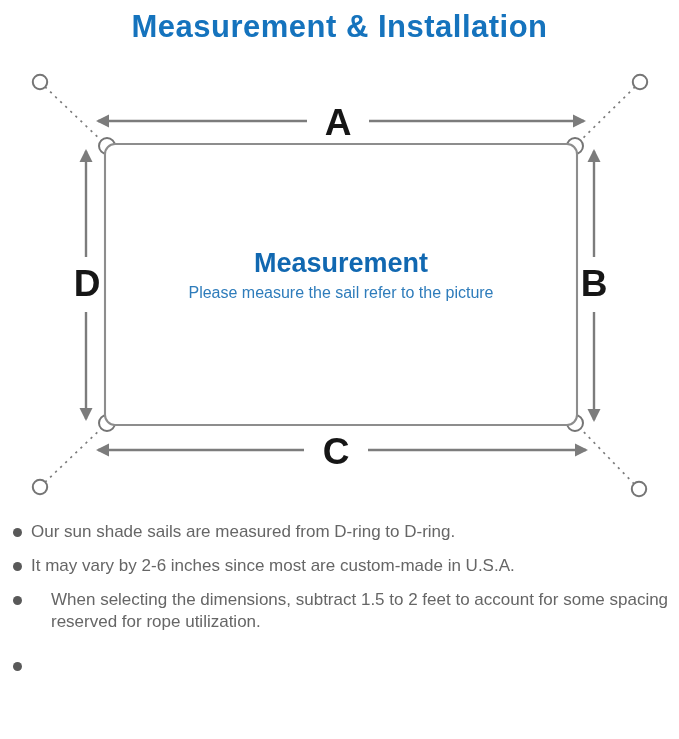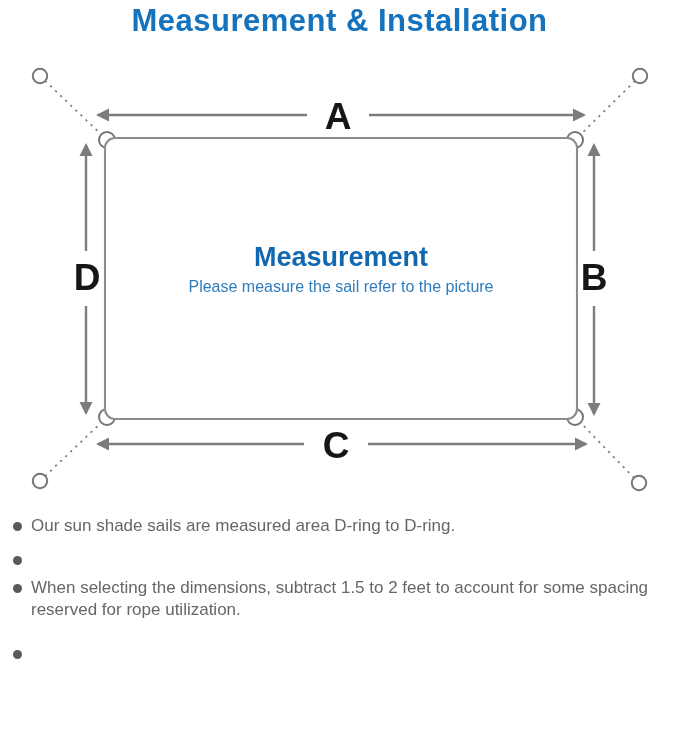--- a/index.html
+++ b/index.html
@@ -15,21 +15,21 @@
   }
   * { box-sizing: border-box; }
   html, body { margin: 0; padding: 0; background: #fff; }
   body {
     width: 679px; height: 739px; overflow: hidden;
     font-family: "Liberation Sans", sans-serif;
   }
   .page { width: 679px; height: 739px; background: #fff; }
 
   .title {
-    margin: 0; padding-top: 1px;
+    margin: 0; padding-top: 7px;
     text-align: center;
     font-size: 31px; line-height: 39px; font-weight: bold;
     color: var(--title_blue, #1573bd);
     letter-spacing: 0.5px;
   }
 
   .diagram { width: 679px; height: 455px; margin-top: 8px; }
   .diagram svg { display: block; }
 
   .rope-dash {
@@ -71,21 +71,21 @@
   .notes {
     list-style: none;
     margin: 0; padding: 12px 8px 0 11px;
   }
   .notes li {
     display: flex; align-items: flex-start;
     margin-bottom: 12px;
     color: var(--note_gray, #666);
     font-size: 17px; line-height: 22px;
   }
-  .notes li:nth-child(3) { margin-bottom: 22px; }
+  .notes li:nth-child(3) { margin-bottom: 22px; justify-content: space-between; }
   .notes .dot {
     flex: 0 0 auto;
     width: 9px; height: 9px; border-radius: 50%;
     background: var(--bullet_gray, #595959);
     margin: 7px 9px 0 2px;
   }
   .notes .note-text { max-width: 620px; }
 </style>
 </head>
 <body>
@@ -136,24 +136,25 @@
       <text class="dim-label" x="594" y="242">B</text>
 
       <text class="center-heading" x="341" y="218">Measurement</text>
       <text class="center-sub" x="341" y="244">Please measure the sail refer to the picture</text>
     </svg>
   </div>
 
   <ul class="notes">
     <li>
       <span class="dot"></span>
-      <span class="note-text">Our sun shade sails are measured area D-ring to D-ring.</span>
+      <span class="note-text">Our sun shade sails are measured from D-ring to D-ring.</span>
     </li>
     <li>
       <span class="dot"></span>
+      <span class="note-text">It may vary by 2-6 inches since most are custom-made in U.S.A.</span>
     </li>
     <li>
       <span class="dot"></span>
       <span class="note-text">When selecting the dimensions, subtract 1.5 to 2 feet to account for some spacing reserved for rope utilization.</span>
     </li>
     <li>
       <span class="dot"></span>
     </li>
   </ul>
 

